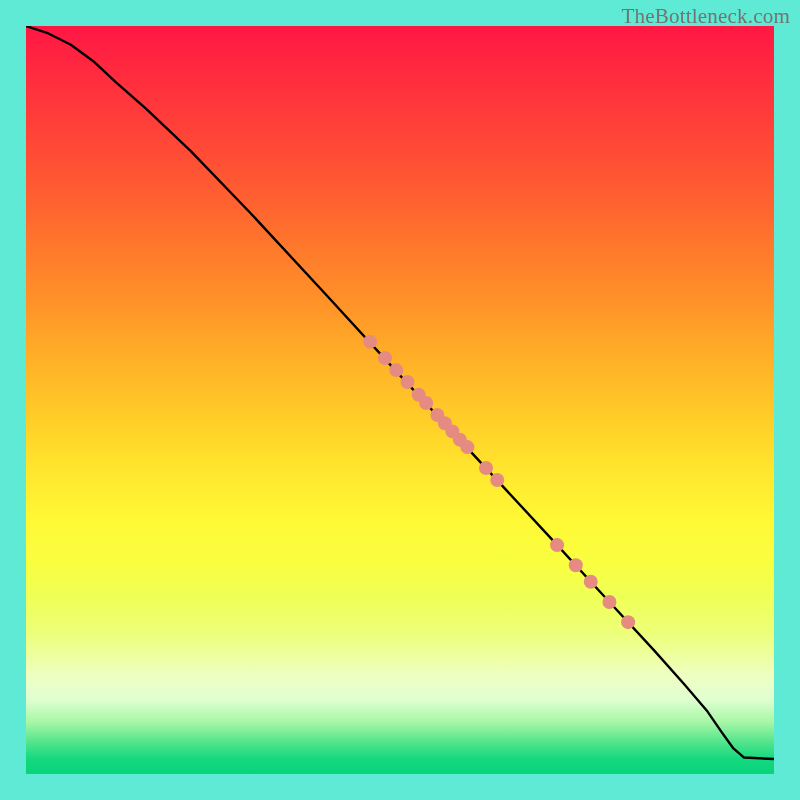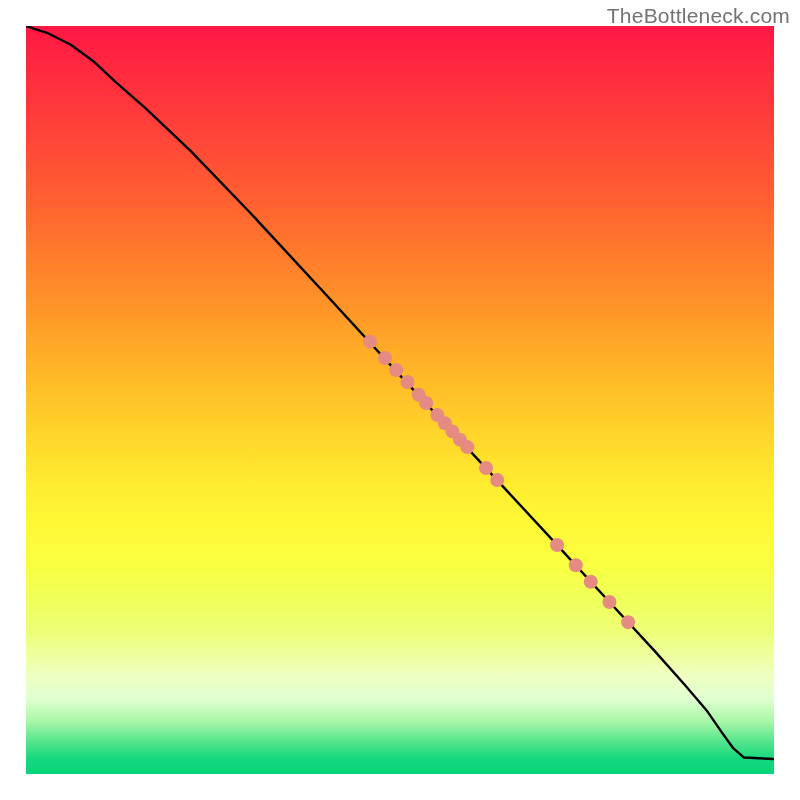--- a/index.html
+++ b/index.html
@@ -8,21 +8,22 @@
     width: 800px;
     height: 800px;
     overflow: hidden;
     background: #000;
     font-family: Arial, Helvetica, sans-serif;
   }
   .stage {
     position: relative;
     width: 800px;
     height: 800px;
-    background: #ffffff;
+    background: #5eead4;
+    font-family: Liberation Serif, serif;
   }
   
   .plot {
     position: absolute;
     left: 26px;
     top: 26px;
     width: 748px;   
     height: 748px;
     overflow: hidden;
   }

